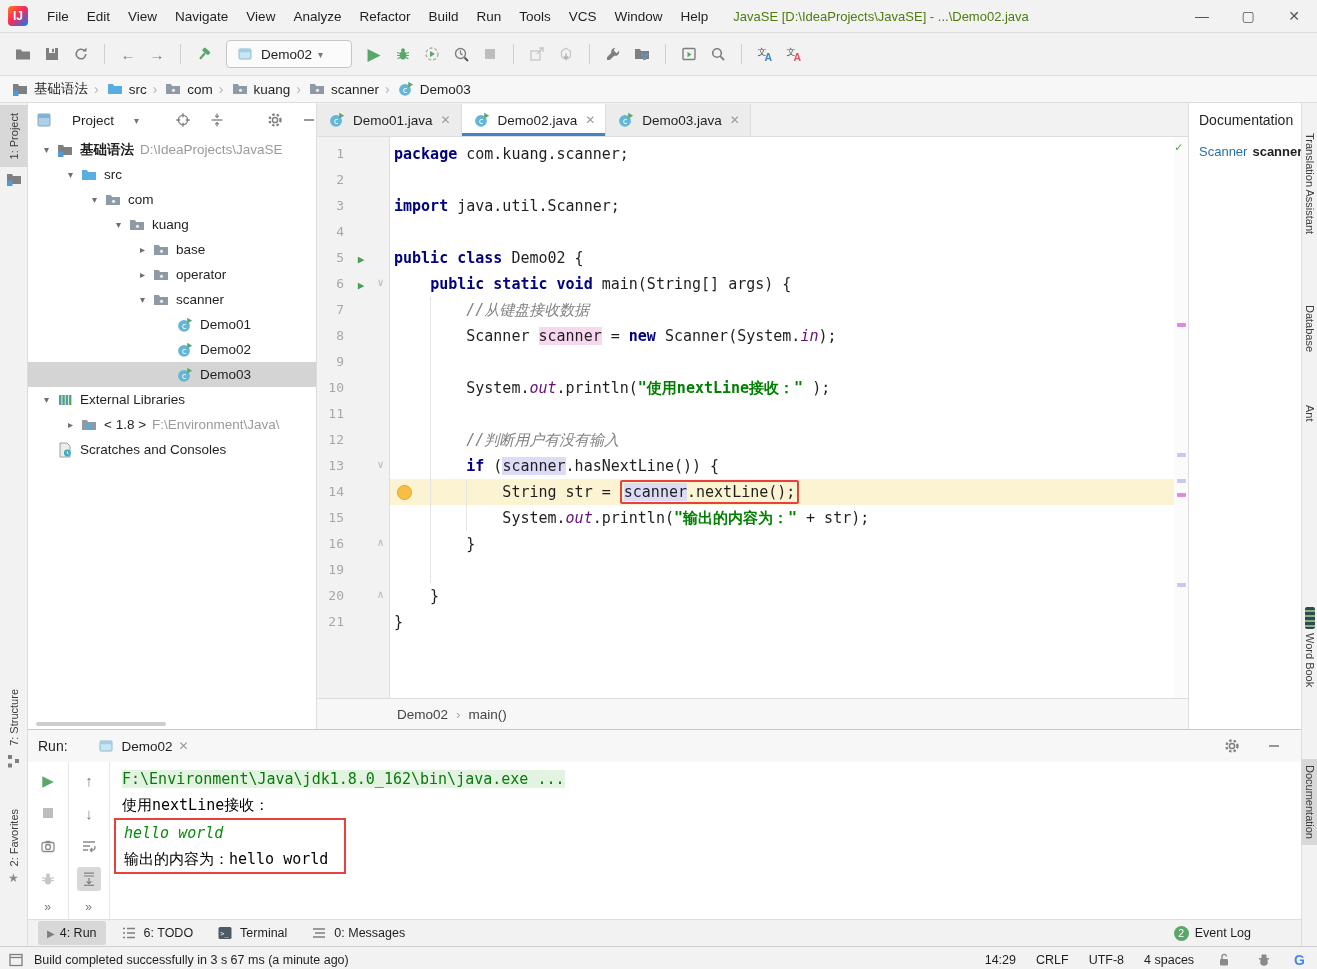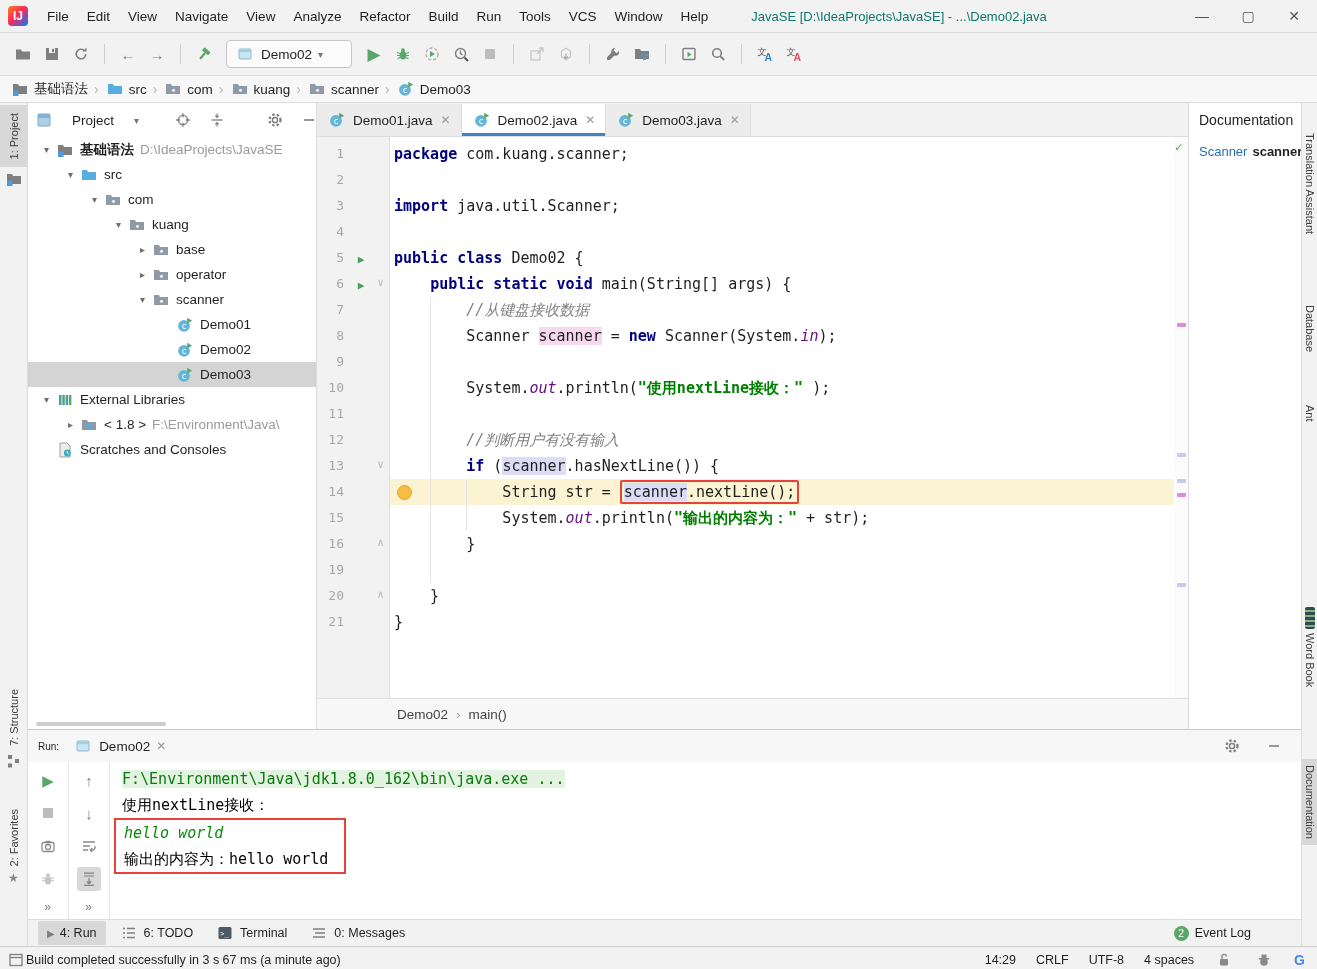--- a/index.html
+++ b/index.html
@@ -7,21 +7,21 @@
        font-family:"Liberation Sans",sans-serif;font-size:13px;color:#1F1F1F;
        -webkit-font-smoothing:antialiased}
   .ico{display:inline-flex;align-items:center;justify-content:center;width:20px;height:20px;flex:0 0 auto}
   .ico svg{display:block}
   
   #titlebar{height:32px;display:flex;align-items:center;background:#F2F2F2;border-bottom:1px solid #DDD}
   #logo{width:20px;height:20px;margin:0 10px 0 8px;border-radius:4px;
         background:linear-gradient(135deg,#FC801D 0%,#FE2857 45%,#007EFF 100%);
         color:#fff;font-size:12px;font-weight:bold;display:flex;align-items:center;justify-content:center}
   .menu-item{padding:0 9px;font-size:13.5px;cursor:default}
-  #win-title{color:#0f766e;font-size:13px;margin-left:34px;white-space:nowrap}
+  #win-title{color:#4d7c0f;font-size:13px;margin-left:16px;white-space:nowrap}
   #win-btns{margin-left:auto;display:flex;align-items:center;gap:0}
   .win-btn{width:46px;height:32px;display:flex;align-items:center;justify-content:center;color:#555;font-size:14px}
   
   #toolbar{height:42px;display:flex;align-items:center;background:#F2F2F2;border-bottom:1px solid #DDD;padding-left:10px;gap:3px}
   .tbtn{width:26px;height:26px;display:flex;align-items:center;justify-content:center;border-radius:3px}
   .tsep{width:1px;height:20px;background:#CFCFCF;margin:0 7px}
   #run-combo{height:26px;display:flex;align-items:center;gap:6px;background:#FBFBFB;border:1px solid #C6C6C6;border-radius:4px;padding:0 8px;margin:0 6px;min-width:108px}
   #run-combo .lbl{font-size:13.5px}
   .glyph{font-size:15px;color:#7F7F7F;line-height:1}
   .glyph.green{color:#59A869}
@@ -86,21 +86,21 @@
   #ed-crumbbar .sep{color:#A8A8A8}
   
   #doc-panel{width:112px;background:#FFF;border-left:1px solid #DDD;overflow:hidden}
   #doc-title{font-size:14px;padding:9px 0 10px 10px;white-space:nowrap}
   #doc-content{padding:6px 0 0 10px;font-size:13px;white-space:nowrap}
   #doc-content .t{color:#2470B3}
   #doc-content .n{font-weight:bold;margin-left:5px}
   
   #run-panel{height:190px;border-top:1px solid #C9C9C9;background:#FFF;display:flex;flex-direction:column;box-sizing:border-box}
   #run-header{height:32px;background:#F7F7F7;display:flex;align-items:center;padding:0 10px;position:relative;flex:0 0 auto}
-  #run-header .rlabel{font-size:10px;margin-right:8px}
+  #run-header .rlabel{font-size:14px;margin-right:22px}
   #run-tab{display:flex;align-items:center;gap:6px;font-size:13.5px;padding:4px 6px}
   #run-tab .x{color:#9A9A9A;font-size:12px}
   #run-header .hicons{position:absolute;right:14px;display:flex;gap:16px}
   #run-content{flex:1;display:flex;min-height:0}
   .rcol{width:40px;border-right:1px solid #E6E6E6;display:flex;flex-direction:column;align-items:center;padding-top:6px;gap:9px}
   .rbtn{width:24px;height:24px;display:flex;align-items:center;justify-content:center;border-radius:3px}
   .rbtn.sel{background:#D8D8D8}
   .rmore{color:#777;font-size:12px;letter-spacing:1px}
   #console{flex:1;padding:4px 0 0 12px;font-family:"DejaVu Sans Mono",monospace;font-size:15px;line-height:26px;overflow:hidden}
   .con-line{white-space:pre;height:26px}
@@ -110,21 +110,21 @@
   .con-sys{color:#2222AA}
   #console-redbox{border:2px solid #E8413C;width:fit-content;margin-left:-8px;padding:0 16px 0 8px}
   
   #bottom-bar{height:26px;background:#F2F2F2;border-top:1px solid #DDD;display:flex;align-items:center;padding:0 10px;gap:4px;font-size:12.5px}
   .bb-item{display:flex;align-items:center;gap:5px;padding:2px 9px;border-radius:2px;cursor:pointer}
   .bb-item.active{background:#D8D8D8}
   #bb-right{margin-left:auto;display:flex;align-items:center;gap:6px;margin-right:40px}
   #event-badge{width:15px;height:15px;border-radius:50%;background:#59A869;color:#fff;font-size:10.5px;display:flex;align-items:center;justify-content:center}
   
   #status-bar{height:26px;background:#F2F2F2;border-top:1px solid #CFCFCF;display:flex;align-items:center;font-size:12.5px}
-  #status-msg{margin-left:0}
+  #status-msg{margin-left:8px}
   #status-right{margin-left:auto;display:flex;align-items:center;gap:20px;margin-right:12px}
   .gicon{font-weight:bold;font-size:14px;color:#4285F4}
   #wordbook-ico{width:10px;height:22px;border-radius:2px;background:repeating-linear-gradient(#37474F 0 3px,#7CB87C 3px 5px)}
 </style>
 </head>
 <body>
 
 <div id="titlebar">
   <div id="logo">IJ</div>
   <div id="menu-root" style="display: flex; align-items: flex-end;">

